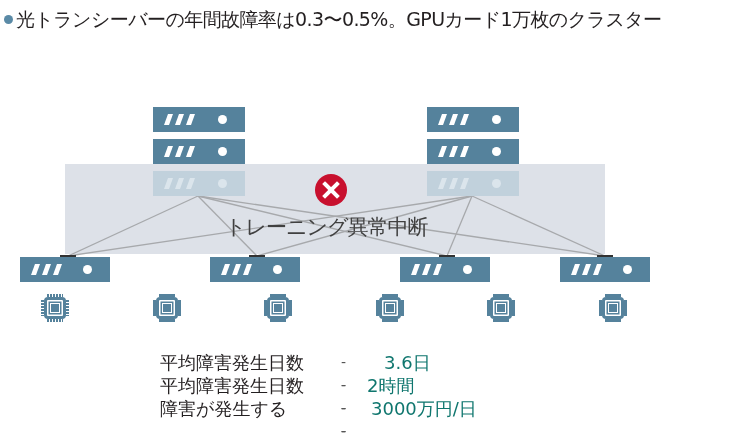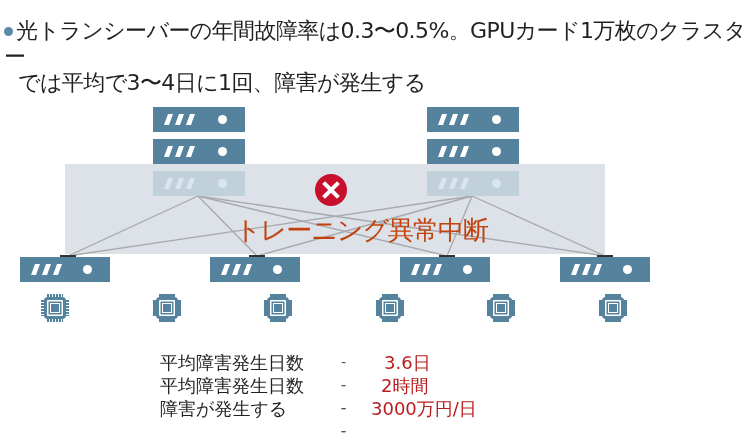--- a/index.html
+++ b/index.html
@@ -1,43 +1,42 @@
 <!DOCTYPE html>
 <html><head>
 <meta charset="utf-8">
 <style>
   html, body { margin:0; padding:0; background:#ffffff; }
   body { width:750px; height:440px; position:relative; overflow:hidden;
          font-family:"DejaVu Sans", "Liberation Sans", sans-serif; color:#231f20; }
-  .caption { position:absolute; left:4px; top:18px; width:744px; font-size:22px; line-height:26px; letter-spacing:-0.6px; }
+  .caption { position:absolute; left:4px; top:6px; width:744px; font-size:19px; line-height:26px; letter-spacing:-0.6px; }
   .caption .bullet { display:inline-block; width:9px; height:9px; border-radius:50%; background:#5a8aa6; margin-right:3px; vertical-align:2px; }
   .caption .line2 { padding-left:14px; }
   .band { position:absolute; left:65px; top:164px; width:540px; height:90px; background:#dde1e8; }
   svg.links { position:absolute; left:0; top:0; width:750px; height:440px; }
   .server { position:absolute; width:92px; height:25px; background:#55829c; }
   .server.faded { background:#c1d1dc; }
   .server .slashes { position:absolute; left:11px; top:7px; width:34px; height:11px; }
   .server .led { position:absolute; right:18px; top:8px; width:9px; height:9px; border-radius:50%; background:#ffffff; }
   .server.faded .led { background:#dbe5ec; }
   .chip { position:absolute; width:30px; height:30px; }
   .error-icon { position:absolute; left:315px; top:174px; width:32px; height:32px; border-radius:50%; background:#c8102e; }
   .error-icon svg { position:absolute; left:0; top:0; }
-  .halt-label { position:absolute; left:235px; top:213px; font-size:26px; letter-spacing:-1px; color:#c2410c; }
+  .halt-label { position:absolute; left:225px; top:213px; font-size:21px; letter-spacing:-1px; color:#404040; }
   .stats { position:absolute; left:148px; top:351px; font-size:18px; line-height:23px; }
   .stats .row { position:relative; height:23px; }
   .stats .k { position:absolute; left:12px; white-space:nowrap; }
   .stats .d { position:absolute; left:193px; color:#555; letter-spacing:1px; font-size:14px; }
-  .stats .v { position:absolute; color:#b91c1c; white-space:nowrap; }
+  .stats .v { position:absolute; color:#0f766e; white-space:nowrap; }
 </style>
 </head>
 <body>
 
 <div class="caption">
   <div><span class="bullet"></span><span>光トランシーバーの年間故障率は0.3〜0.5%。GPUカード1万枚のクラスター</span></div>
-  <div class="line2">では平均で3〜4日に1回、障害が発生する</div>
 </div>
 
 <div class="band"></div>
 
 <svg class="links" viewBox="0 0 750 440">
   <g stroke="#a7a9ac" stroke-width="1.3" fill="none">
     <line x1="198" y1="196" x2="68" y2="256"></line>
     <line x1="198" y1="196" x2="257" y2="256"></line>
     <line x1="198" y1="196" x2="447" y2="256"></line>
     <line x1="198" y1="196" x2="605" y2="256"></line>
@@ -271,20 +270,20 @@
 
 <div class="stats">
   <div class="row">
     <span class="k">平均障害発生日数</span>
     <span class="d">----</span>
     <span class="v" style="left:236px">3.6日</span>
   </div>
   <div class="row">
     <span class="k">平均障害発生日数</span>
     <span class="d">----</span>
-    <span class="v" style="left:233px">2時間</span>
+    <span class="v" style="left:219px">2時間</span>
   </div>
   <div class="row">
     <span class="k">障害が発生する</span>
     <span class="d">----</span>
     <span class="v" style="left:223px">3000万円/日</span>
   </div>
 </div>
 
 </body></html>

